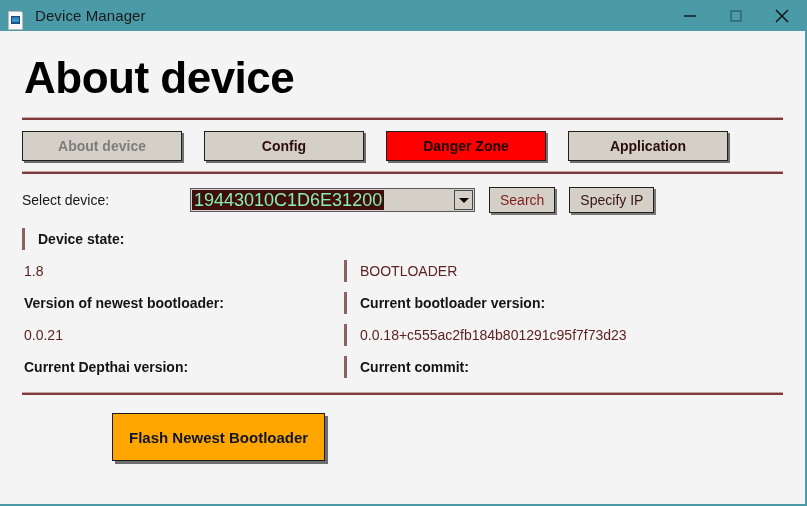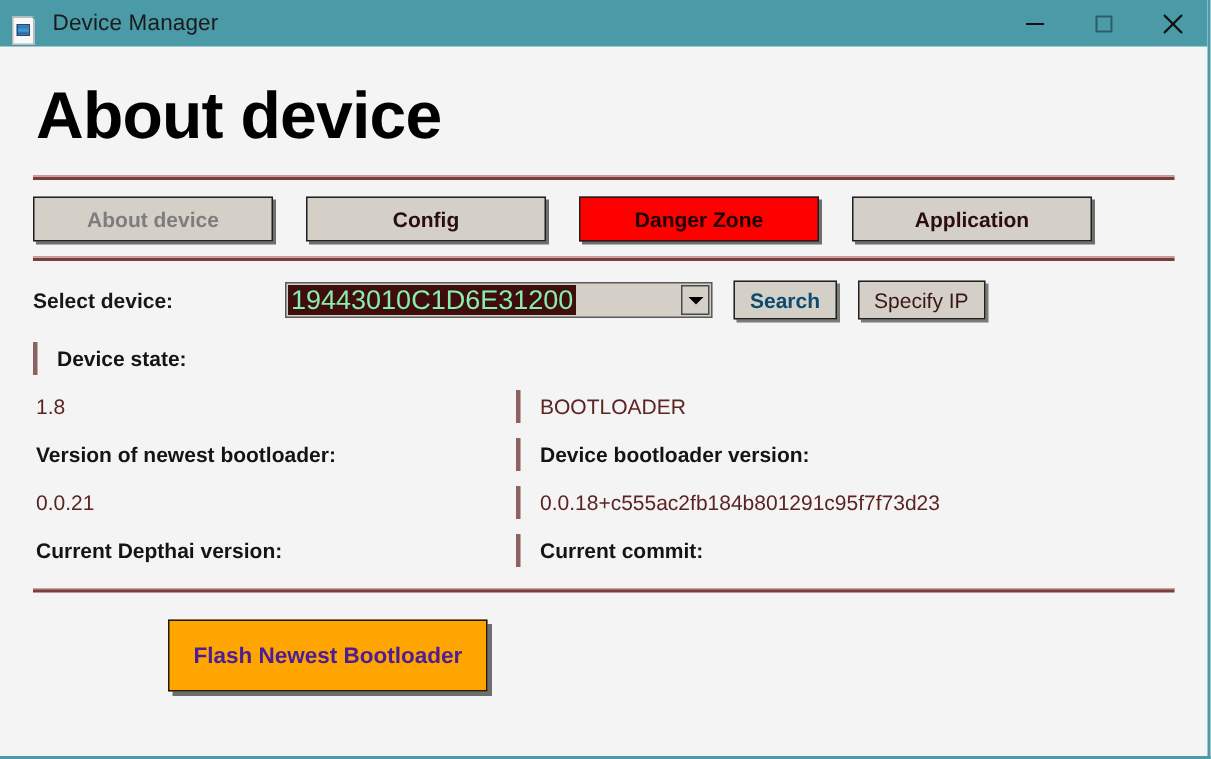--- a/index.html
+++ b/index.html
@@ -148,21 +148,21 @@
 
   
   .select-row {
     display: flex;
     align-items: center;
     margin-top: 13px;
     height: 26px;
   }
   .select-label {
     font-size: 14px;
-    font-weight: bold;
+    font-weight: normal;
     color: #171717;
     width: 168px;
     flex: none;
   }
   .combo {
     position: relative;
     width: 285px;
     height: 24px;
     background: #d4d0c8;
     border: 1px solid #5a5a5a;
@@ -201,22 +201,22 @@
     border-right: 5px solid transparent;
     border-top: 5px solid #000;
   }
   .small-btn {
     height: 26px;
     background: #d4d0c8;
     border: 1px solid #1f1f1f;
     box-shadow: 2px 2px 0 rgba(0,0,0,0.5);
     font-family: "Liberation Sans", sans-serif;
     font-size: 14px;
-    font-weight: bold;
-    color: #0c4a6e;
+    font-weight: normal;
+    color: #7f1d1d;
     display: flex;
     align-items: center;
     justify-content: center;
     box-sizing: border-box;
     margin-left: 14px;
     padding: 0 10px;
     cursor: pointer;
     user-select: none;
     flex: none;
   }
@@ -276,21 +276,21 @@
     align-items: center;
     justify-content: center;
     height: 48px;
     padding: 0 16px;
     background: #ffa500;
     border: 1px solid #1a1a1a;
     box-shadow: 3px 3px 0 rgba(0,0,0,0.55);
     font-family: "Liberation Sans", sans-serif;
     font-size: 15px;
     font-weight: bold;
-    color: #4c1d95;
+    color: #0f172a;
     box-sizing: border-box;
     cursor: pointer;
     user-select: none;
   }
 </style>
 </head>
 <body>
 
 <div class="window">
 
@@ -372,21 +372,21 @@
 
       <div class="info-row">
         <div class="cell-left val">1.8</div>
         <div class="divider"></div>
         <div class="cell-right val">BOOTLOADER</div>
       </div>
 
       <div class="info-row">
         <div class="cell-left lbl">Version of newest bootloader:</div>
         <div class="divider"></div>
-        <div class="cell-right lbl">Device bootloader version:</div>
+        <div class="cell-right lbl">Current bootloader version:</div>
       </div>
 
       <div class="info-row">
         <div class="cell-left val">0.0.21</div>
         <div class="divider"></div>
         <div class="cell-right val">0.0.18+c555ac2fb184b801291c95f7f73d23</div>
       </div>
 
       <div class="info-row">
         <div class="cell-left lbl">Current Depthai version:</div>

